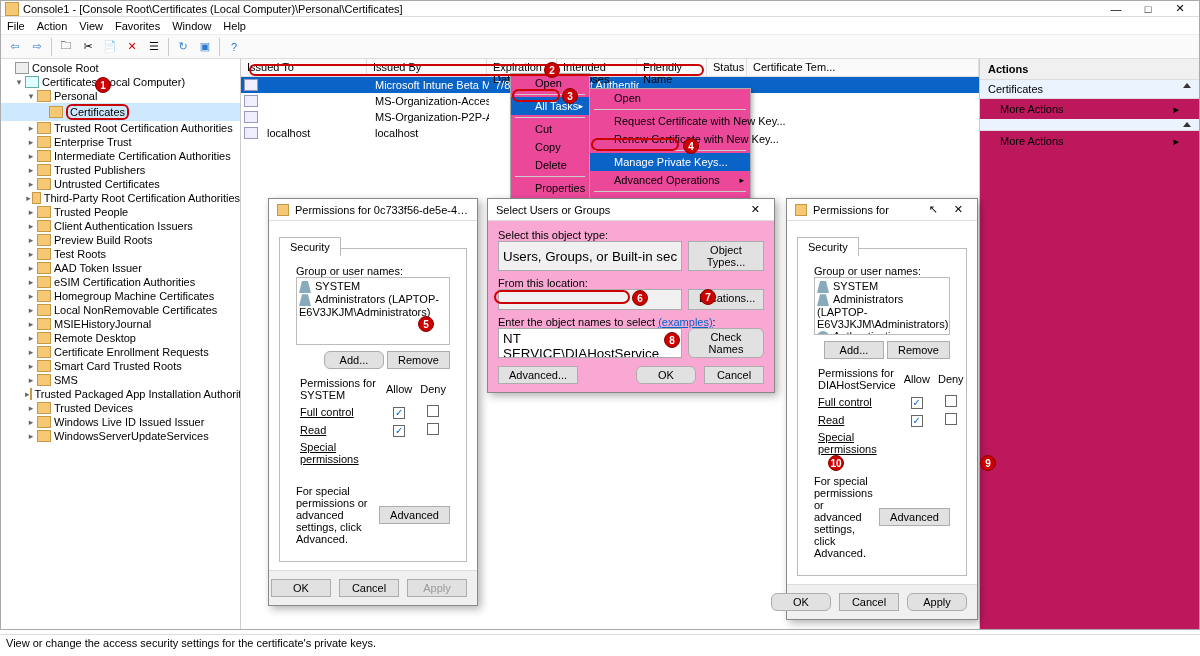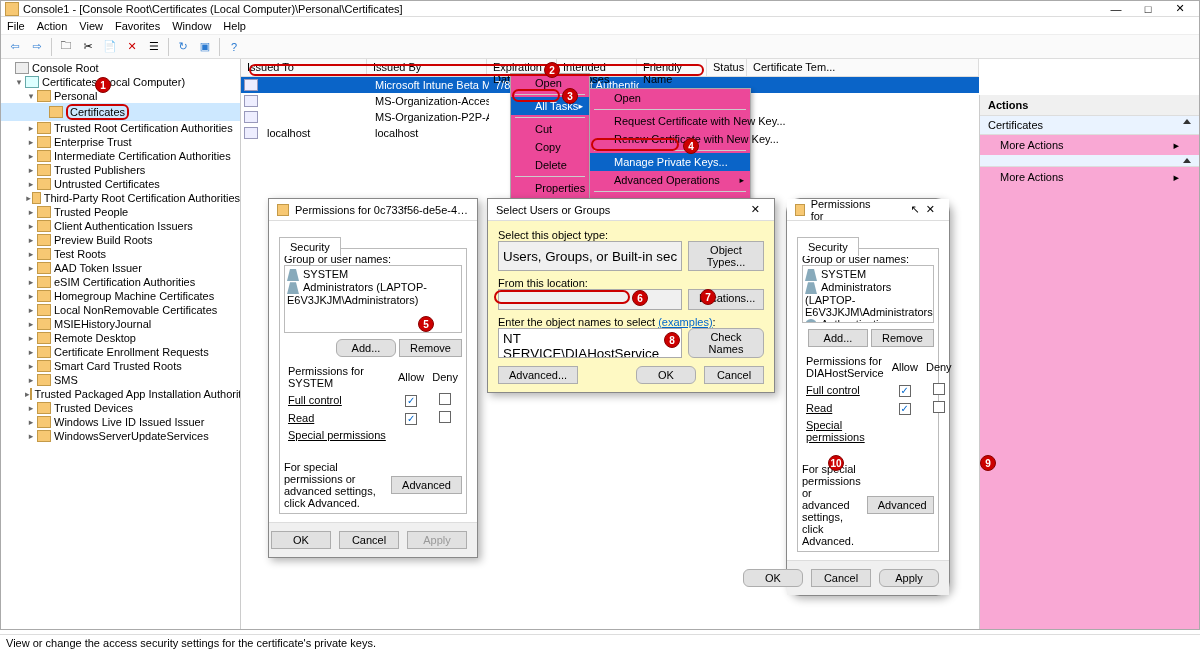--- a/index.html
+++ b/index.html
@@ -22,35 +22,35 @@
   .tree-item.root .fld{ background:#eee; border-color:#999;}
   .tree-item.sel { background:#cde8ff;}
   .red-ring { border:2px solid #c00; border-radius:6px; padding:0 2px;}
   .list { flex:1; position:relative; background:#fff; }
   .list-header { height:18px; display:flex; border-bottom:1px solid #ddd; background:#fafafa;}
   .lh { border-right:1px solid #ddd; padding:2px 6px; font-size:11px;}
   .list-row { height:16px; display:flex; align-items:center;}
   .list-row .lc { padding:0 6px; overflow:hidden; white-space:nowrap;}
   .list-row .cert-icon{width:14px;height:12px; background:#eef; border:1px solid #99b; margin:0 3px;}
   .list-row.sel{ background:#0a64c8; color:#fff;}
-  .actions { width:220px; border-left:1px solid #ccc; background:#f9a8d4; padding:0;margin-top:36px;}
+  .actions { width:220px; border-left:1px solid #ccc; background:#be185d; padding:0;}
   .actions-h{ background:#f0f0f0; padding:4px 8px; font-weight:600; border-bottom:1px solid #ddd;}
   .actions-sub{ background:#eaf3ff; padding:3px 8px; display:flex; justify-content:space-between; border-bottom:1px solid #ddd;}
   .actions-item{ padding:4px 20px;}
   .ctx { position:absolute; background:#ec4899; border:1px solid #aaa; box-shadow:2px 2px 4px rgba(0,0,0,.25); }
   .ctx-item{ padding:3px 18px 3px 24px; white-space:nowrap; position:relative;}
   .ctx-item.hl{ background:#0a64c8; color:#fff;}
   .ctx-sep{ height:1px; background:#ccc; margin:2px 4px;}
   .submenu-arrow{position:absolute; right:6px; top:4px; font-size:9px;}
   .dlg { position:absolute; background:#f0f0f0; border:1px solid #888; box-shadow:3px 3px 8px rgba(0,0,0,.3); }
   .dlg-title{ height:22px; display:flex; align-items:center; padding:0 8px; background:#fff; border-bottom:1px solid #ddd;}
   .dlg-title .x{ margin-left:auto; padding:0 6px;}
   .dlg-body{ padding:8px 10px; background:#fff; font-size:11px;}
   .tab-hdr{ display:inline-block; padding:3px 10px; border:1px solid #bbb; border-bottom:none; background:#fff; position:relative; top:8px;}
-  .tab-pane{ border:1px solid #bbb; padding:4px; background:#fff;}
+  .tab-pane{ border:1px solid #bbb; padding:16px; background:#fff;}
   .listbox{ border:1px solid #bbb; background:#fff; height:60px; padding:2px; overflow:auto;}
   .perm-table{ width:100%; border-collapse:collapse;}
   .perm-table th{ font-weight:400; text-align:center; padding:2px 4px;}
   .perm-table td{ padding:2px 4px;text-decoration:underline;}
   .chk{ width:12px; height:12px; border:1px solid #666; display:inline-block; background:#fff; text-align:center; line-height:10px; font-size:10px;}
   .chk.on::after{content:"✓"; color:#0066cc;}
   .btn{ display:inline-block; min-width:60px; padding:2px 10px; border:1px solid #adadad; background:#e1e1e1; text-align:center;}
   .dlg-footer{ padding:8px 10px; display:flex; gap:8px; justify-content:flex-end; border-top:1px solid #ddd; background:#f0f0f0;}
   .field{ width:100%; border:1px solid #aaa; padding:2px 4px; background:#fff;}
   .ro{ background:#f0f0f0;}
@@ -380,21 +380,21 @@
     <span class="btn">Cancel</span>
     <span class="btn" style="color:#999">Apply</span>
   </div>
 </div>
 
 <div class="dlg" style="left:487px; top:198px; width:288px;">
   <div class="dlg-title">
       <span>Select Users or Groups</span>
       <span class="x">✕</span>
     </div>
-  <div class="dlg-body" style="background:#fef9c3">
+  <div class="dlg-body" style="background:#f9a8d4">
     <div>Select this object type:</div>
     <div style="display:flex;gap:6px;margin-bottom:6px">
       <input class="field ro" readonly="" value="Users, Groups, or Built-in security principals" style="">
       <span class="btn" style="min-width:76px">Object Types...</span>
     </div>
     <div>From this location:</div>
     <div style="display:flex;gap:6px;margin-bottom:6px">
       <input class="field ro" readonly="" value="" style="">
       <span class="btn" style="min-width:76px">Locations...</span>
     </div>
@@ -405,21 +405,21 @@
     </div>
     <div style="display:flex;gap:8px;align-items:center">
       <span class="btn">Advanced...</span>
       <span style="flex:1"></span>
       <span class="btn red-ring">OK</span>
       <span class="btn">Cancel</span>
     </div>
   </div>
 </div>
 
-<div class="dlg" style="left:786px; top:198px; width:164px;border-radius:14px;">
+<div class="dlg" style="left:786px; top:198px; width:192px;">
   <div class="dlg-title">
       <span style="width:12px;height:12px;background:#f7c873;border:1px solid #c49a48;margin-right:6px"></span>
       <span>Permissions for</span>
       <span style="margin-left:40px">↖</span>
       <span class="x">✕</span>
     </div>
   <div class="dlg-body">
     <span class="tab-hdr">Security</span>
     <div class="tab-pane">
       <div>Group or user names:</div>

